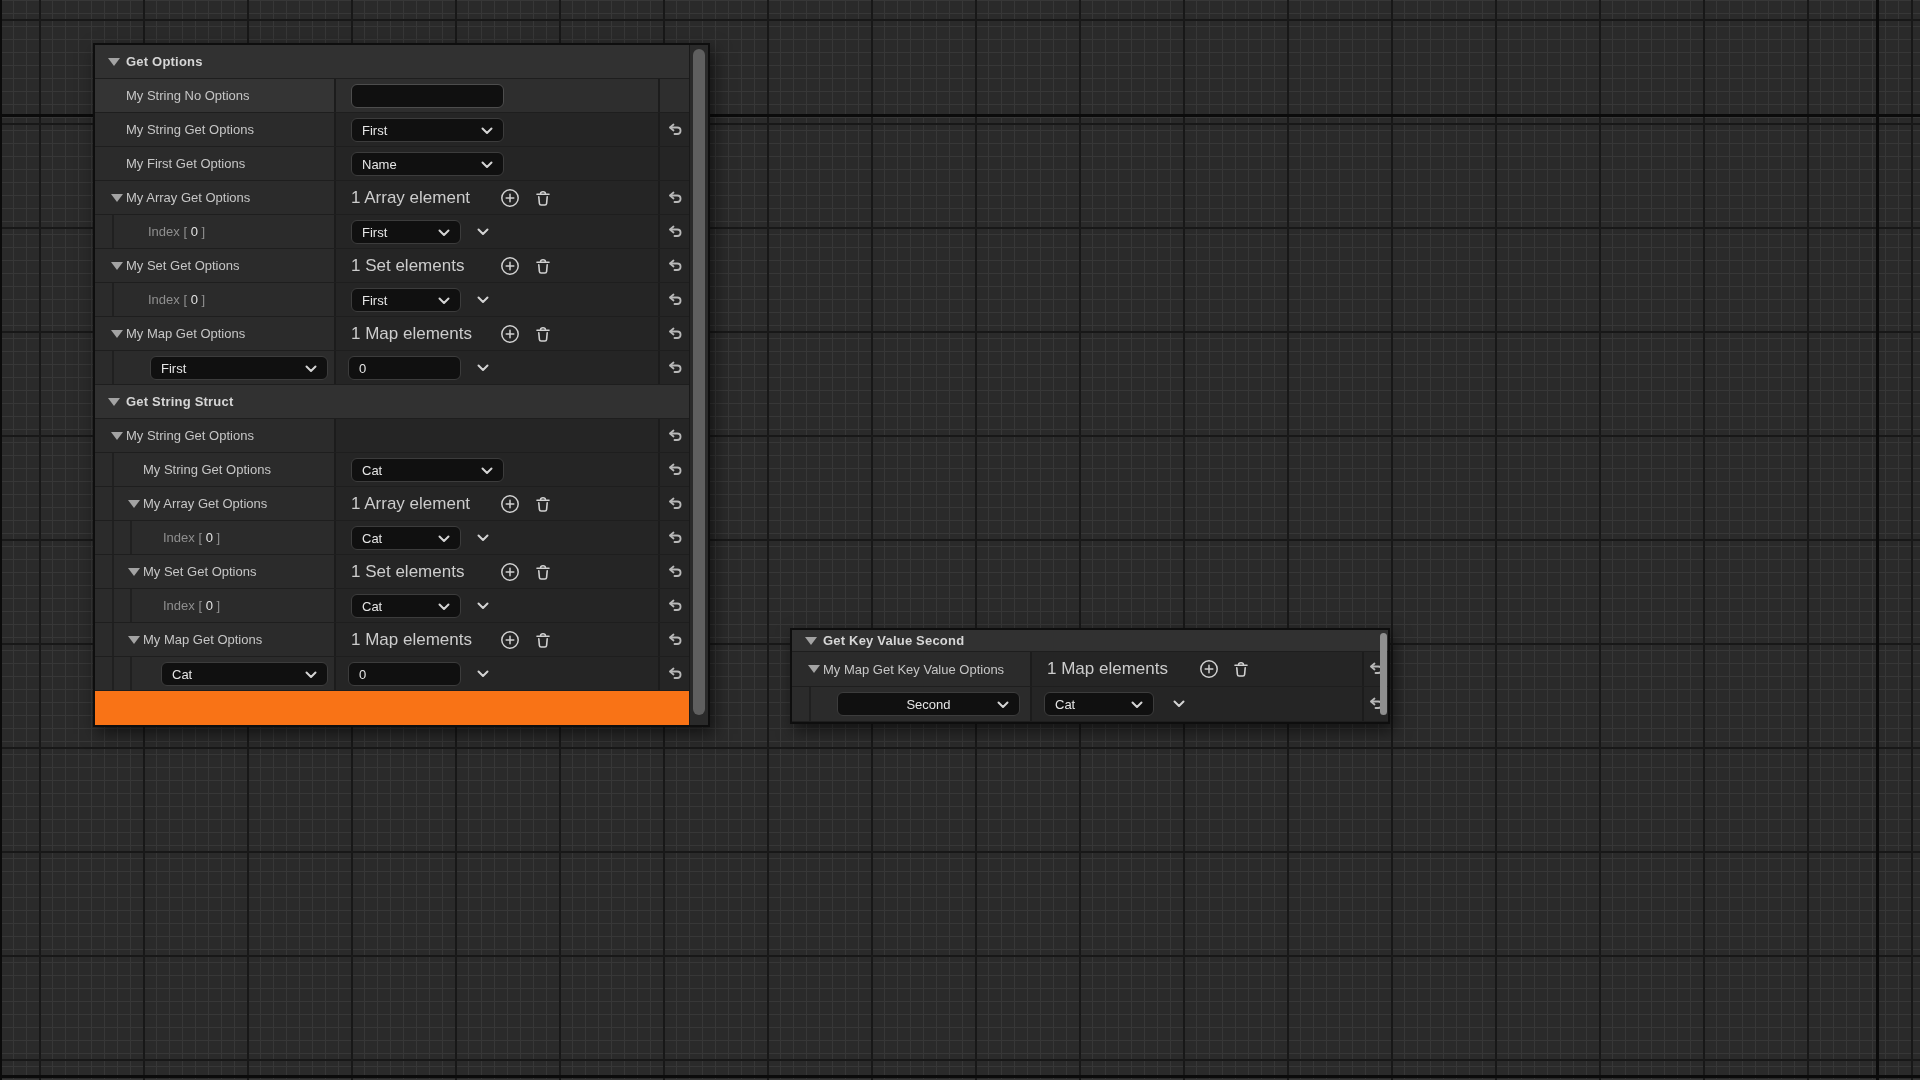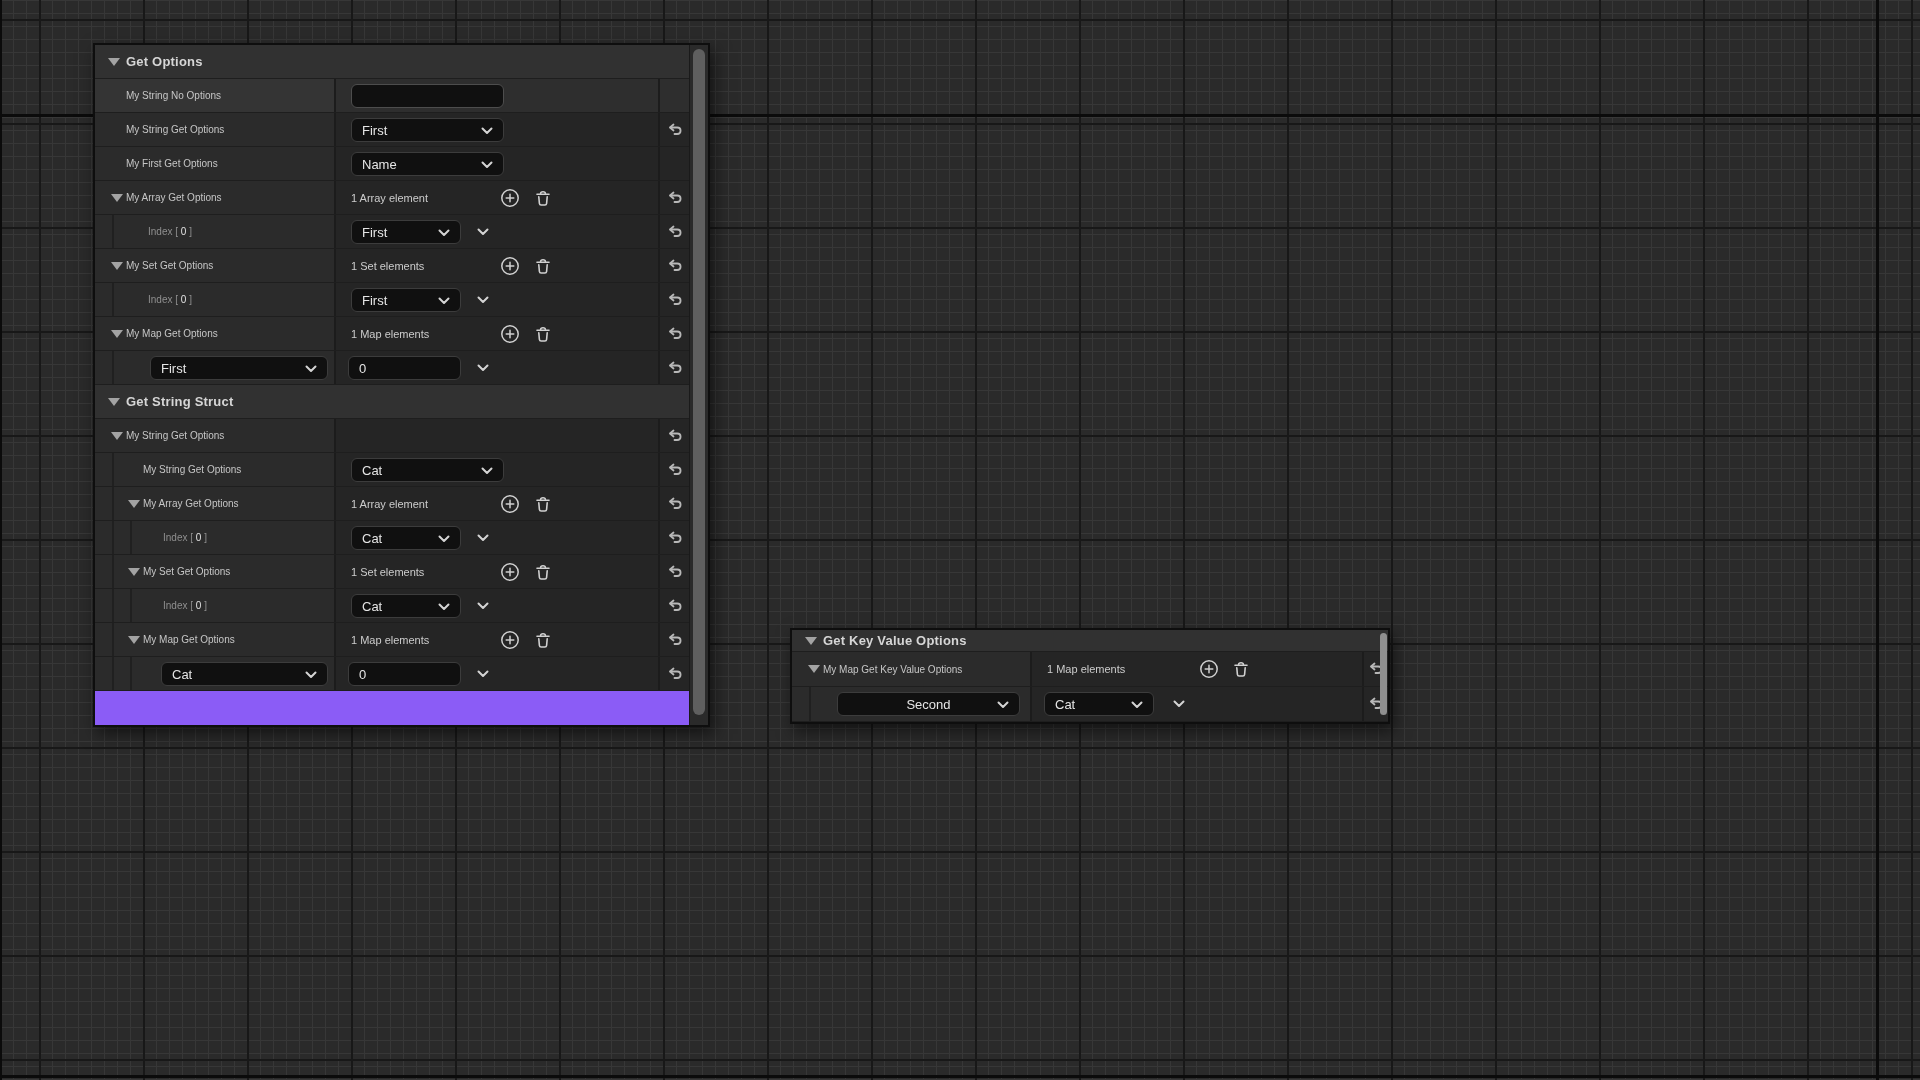--- a/index.html
+++ b/index.html
@@ -11,21 +11,21 @@
       repeating-linear-gradient(to right,#181818 0 2px,transparent 2px 104px),
       repeating-linear-gradient(to bottom,#181818 0 2px,transparent 2px 104px),
       repeating-linear-gradient(to right,#373737 0 1px,transparent 1px 13px),
       repeating-linear-gradient(to bottom,#373737 0 1px,transparent 1px 13px);
     background-position:39px 0,0 19px,0 0,0 0;}
   .origin-h{position:absolute;left:0;right:0;top:114px;height:3px;background:#0b0b0b;}
   .origin-v{position:absolute;top:0;bottom:0;left:1876px;width:3px;background:#0b0b0b;}
   .edge-b{position:absolute;left:0;right:0;top:1075px;height:3px;background:#0b0b0b;}
   .edge-l{position:absolute;top:0;bottom:0;left:0;width:2px;background:#0b0b0b;}
 
-  .panel{position:absolute;background:#8b5cf6;border:2px solid #0e0e0e;box-sizing:border-box;
+  .panel{position:absolute;background:#f97316;border:2px solid #0e0e0e;box-sizing:border-box;
     box-shadow:4px 7px 16px rgba(0,0,0,0.55);padding-left:38px;}
   .panel1{left:93px;top:43px;width:617px;height:684px;}
   .panel2{left:790px;top:628px;width:600px;height:96px;}
   .rows{position:absolute;left:0;top:0;display:flex;flex-direction:column;}
   .panel1 .rows{width:595px;}
   .panel2 .rows{width:596px;}
 
   .p-row{position:relative;display:flex;height:34px;border-bottom:1px solid #1e1e1e;box-sizing:border-box;}
   .panel2 .p-row{height:35px;}
   .panel2 .p-row.cat{height:22px;}
@@ -39,33 +39,33 @@
   .panel1 .cell-value{width:324px;}
   .panel2 .cell-value{width:332px;}
   .cell-undo{position:relative;background:#252525;border-left:2px solid #1c1c1c;display:flex;align-items:center;justify-content:center;box-sizing:border-box;}
   .panel1 .cell-undo{width:32px;}
   .panel2 .cell-undo{width:26px;}
 
   .p-row.hov .cell-label{background:#343434;}
   .p-row.hov .cell-value,.p-row.hov .cell-undo{background:#2e2e2e;}
   .p-row.hov .w-box{border-color:#4d4d4d;}
 
-  .lab{color:#c6c6c6;font-size:10px;white-space:nowrap;}
+  .lab{color:#c6c6c6;font-size:13px;white-space:nowrap;}
   .lab .muted{color:#8f8f8f;}
   .lab .num{color:#e2e2e2;}
   .tri{position:absolute;top:50%;margin-top:-4px;width:0;height:0;
     border-left:6px solid transparent;border-right:6px solid transparent;border-top:8px solid #a3a3a3;}
   .guide{position:absolute;top:0;bottom:0;width:2px;background:#202020;}
 
   .w-box{position:absolute;top:5px;height:24px;background:#101010;border:1px solid #3c3c3c;
     border-radius:6px;box-sizing:border-box;display:flex;align-items:center;
     color:#e6e6e6;font-size:13px;padding:0 10px;}
   .w-box .dd-chev{position:absolute;right:7px;top:3px;}
   .coll-text{position:absolute;left:15px;top:0;height:100%;display:flex;align-items:center;
-    color:#cccccc;font-size:11px;white-space:nowrap;}
+    color:#cccccc;font-size:17px;white-space:nowrap;}
   .icon-btn{position:absolute;top:6px;width:22px;height:22px;}
   .chev-btn{position:absolute;top:8px;width:20px;height:18px;}
   .undo-btn{width:22px;height:22px;}
 
   .scrollcol{position:absolute;right:0;top:0;bottom:0;width:18px;background:#2a2a2a;border-left:1px solid #1a1a1a;}
   .scroll-thumb{position:absolute;left:3px;width:12px;top:4px;bottom:10px;background:#5f5f5f;border-radius:6px;}
   .edgebar{position:absolute;right:1px;top:3px;bottom:7px;width:7px;background:#8f8f8f;border-radius:3.5px;}
 </style>
 </head>
 <body>
@@ -459,21 +459,21 @@
       </div>
     <div class="scrollcol">
       <div class="scroll-thumb"></div>
     </div>
   </div>
 
   <div class="panel panel2">
     <div class="rows" id="p2rows">
         <div class="p-row cat">
           <div class="tri" style="left: 13px;"></div>
-          <span class="cat-label" style="padding-left: 31px;">Get Key Value Options</span>
+          <span class="cat-label" style="padding-left: 31px;">Get Key Value Second</span>
         </div>
         <div class="p-row">
           <div class="cell-label">
             <div class="tri" style="left: 16px;"></div>
             <span class="lab" style="padding-left: 31px;">My Map Get Key Value Options</span>
           </div>
           <div class="cell-value">
             <span class="coll-text">1 Map elements</span>
             <div class="icon-btn" style="left: 166px;"><svg width="22" height="22" viewBox="0 0 22 22">
                 <circle cx="11" cy="11" r="8.2" fill="none" stroke="#d0d0d0" stroke-width="1.5"></circle>

